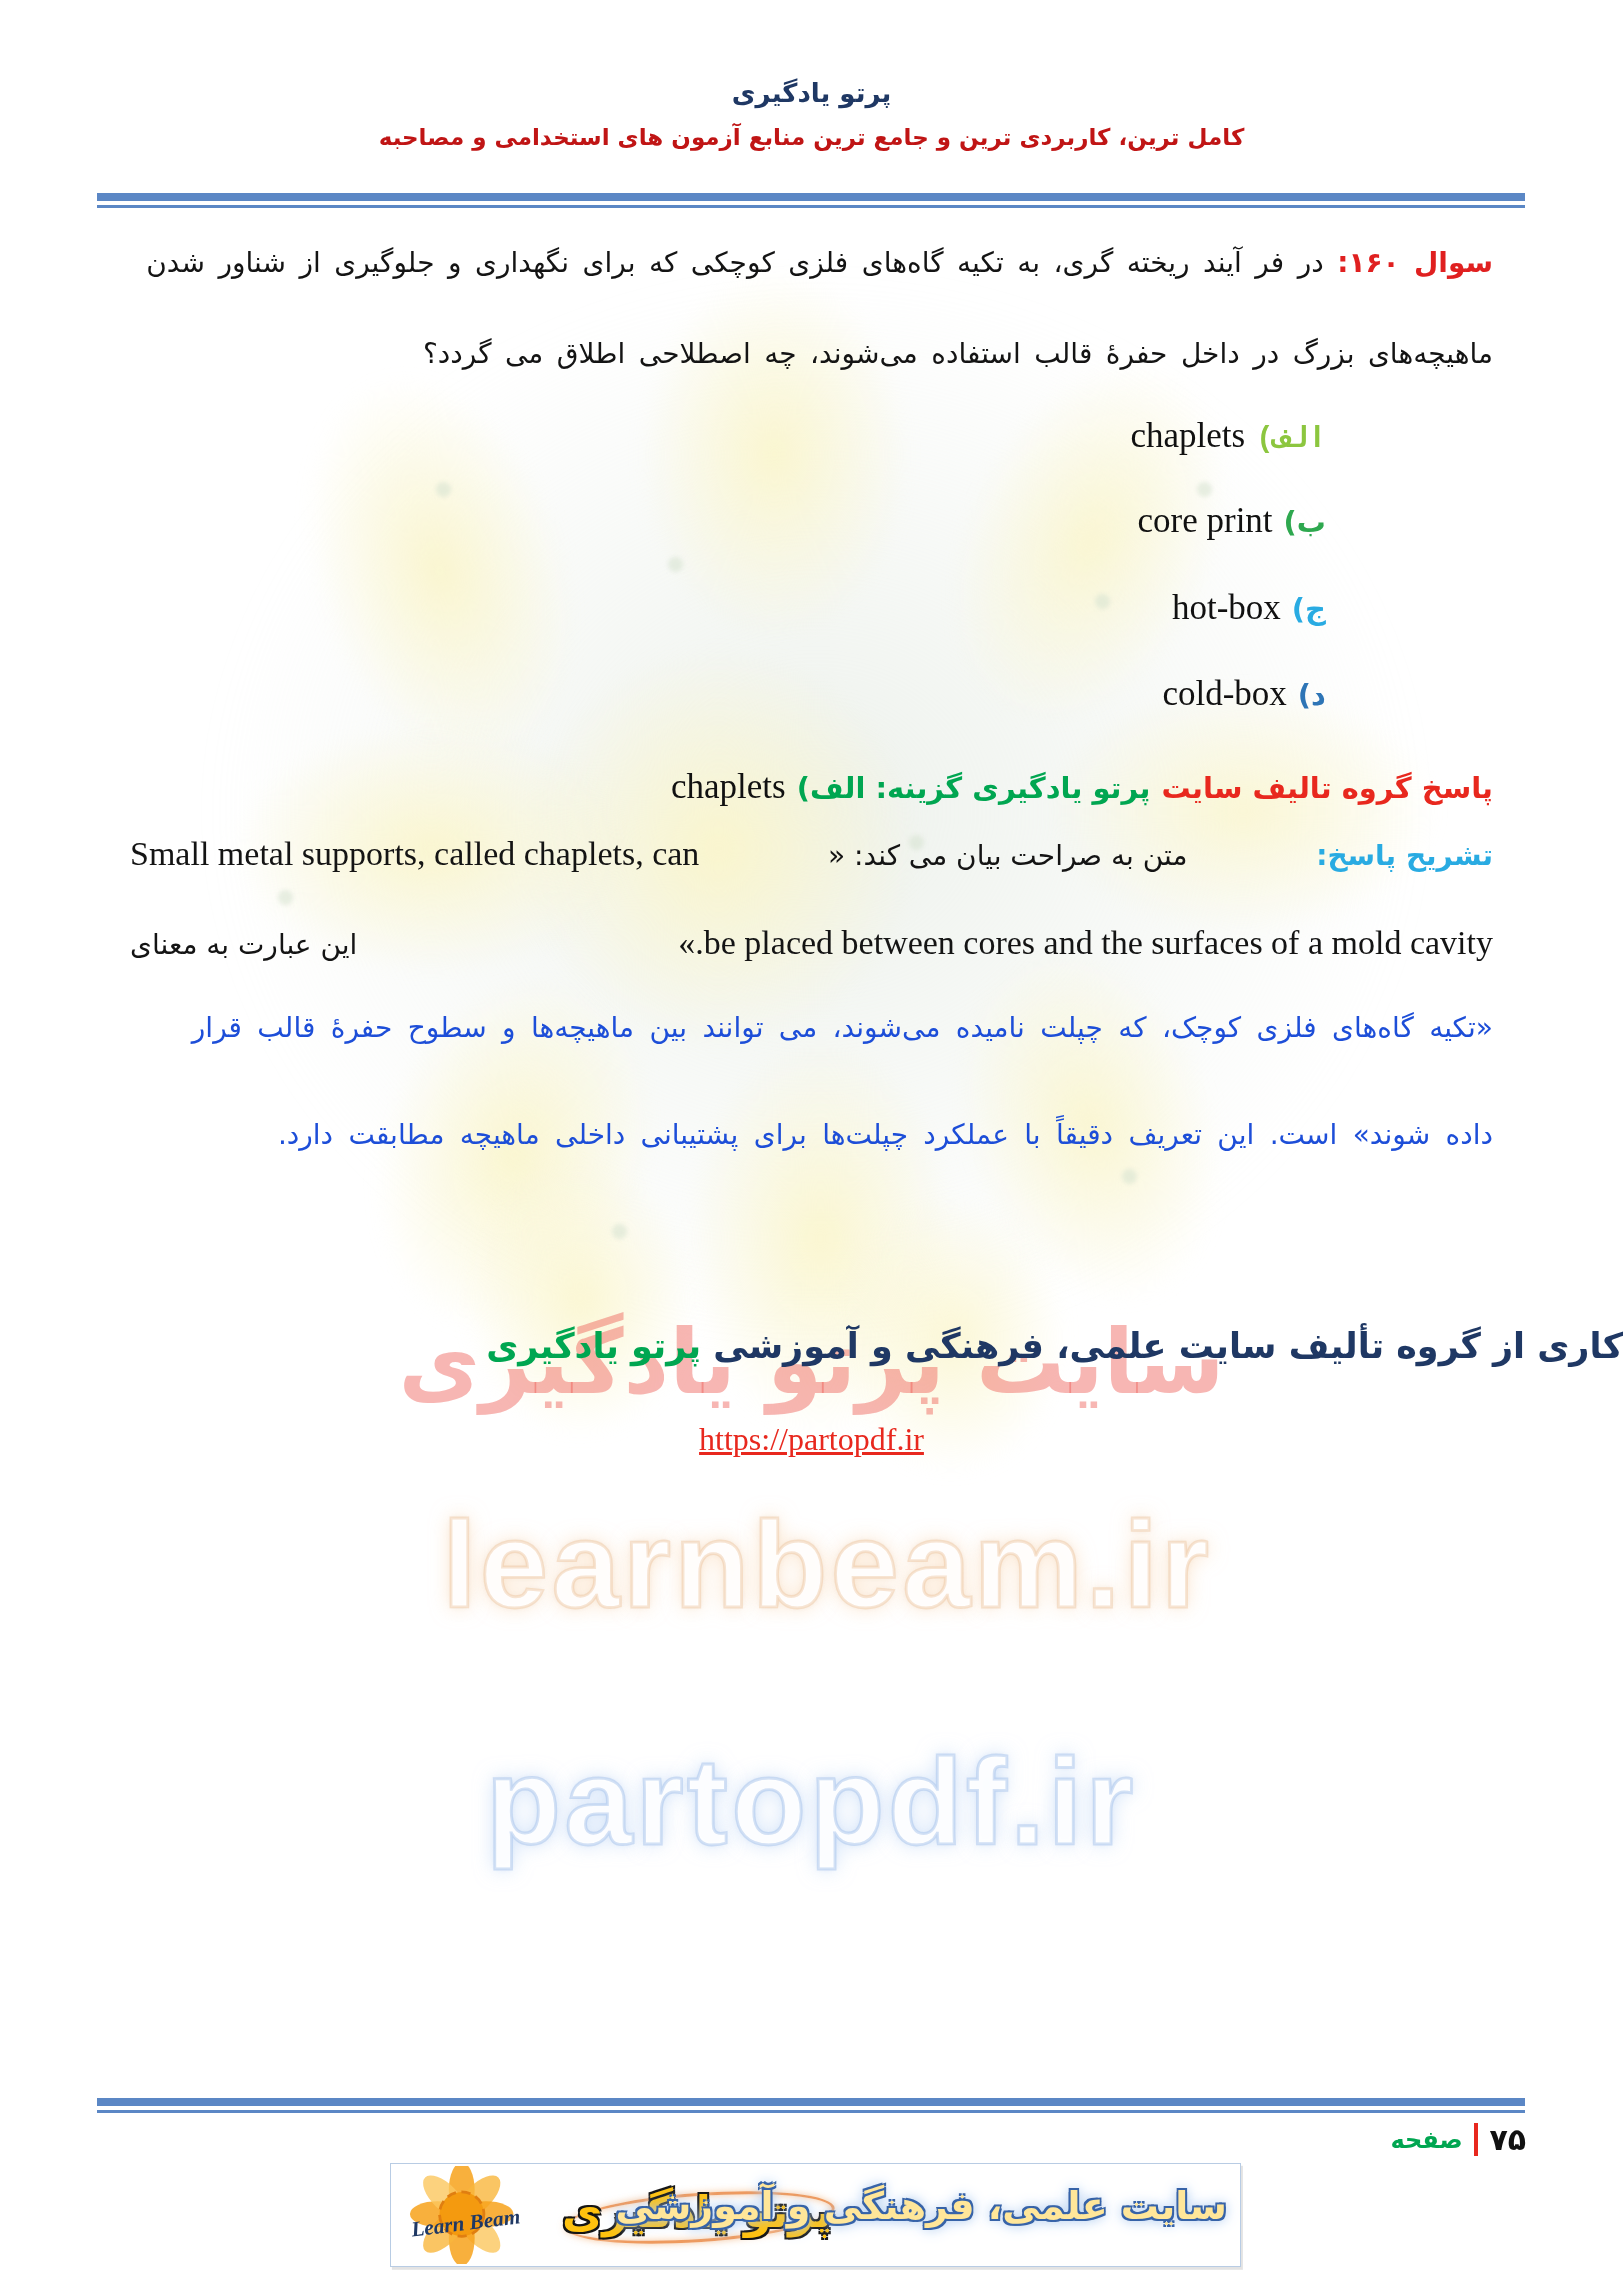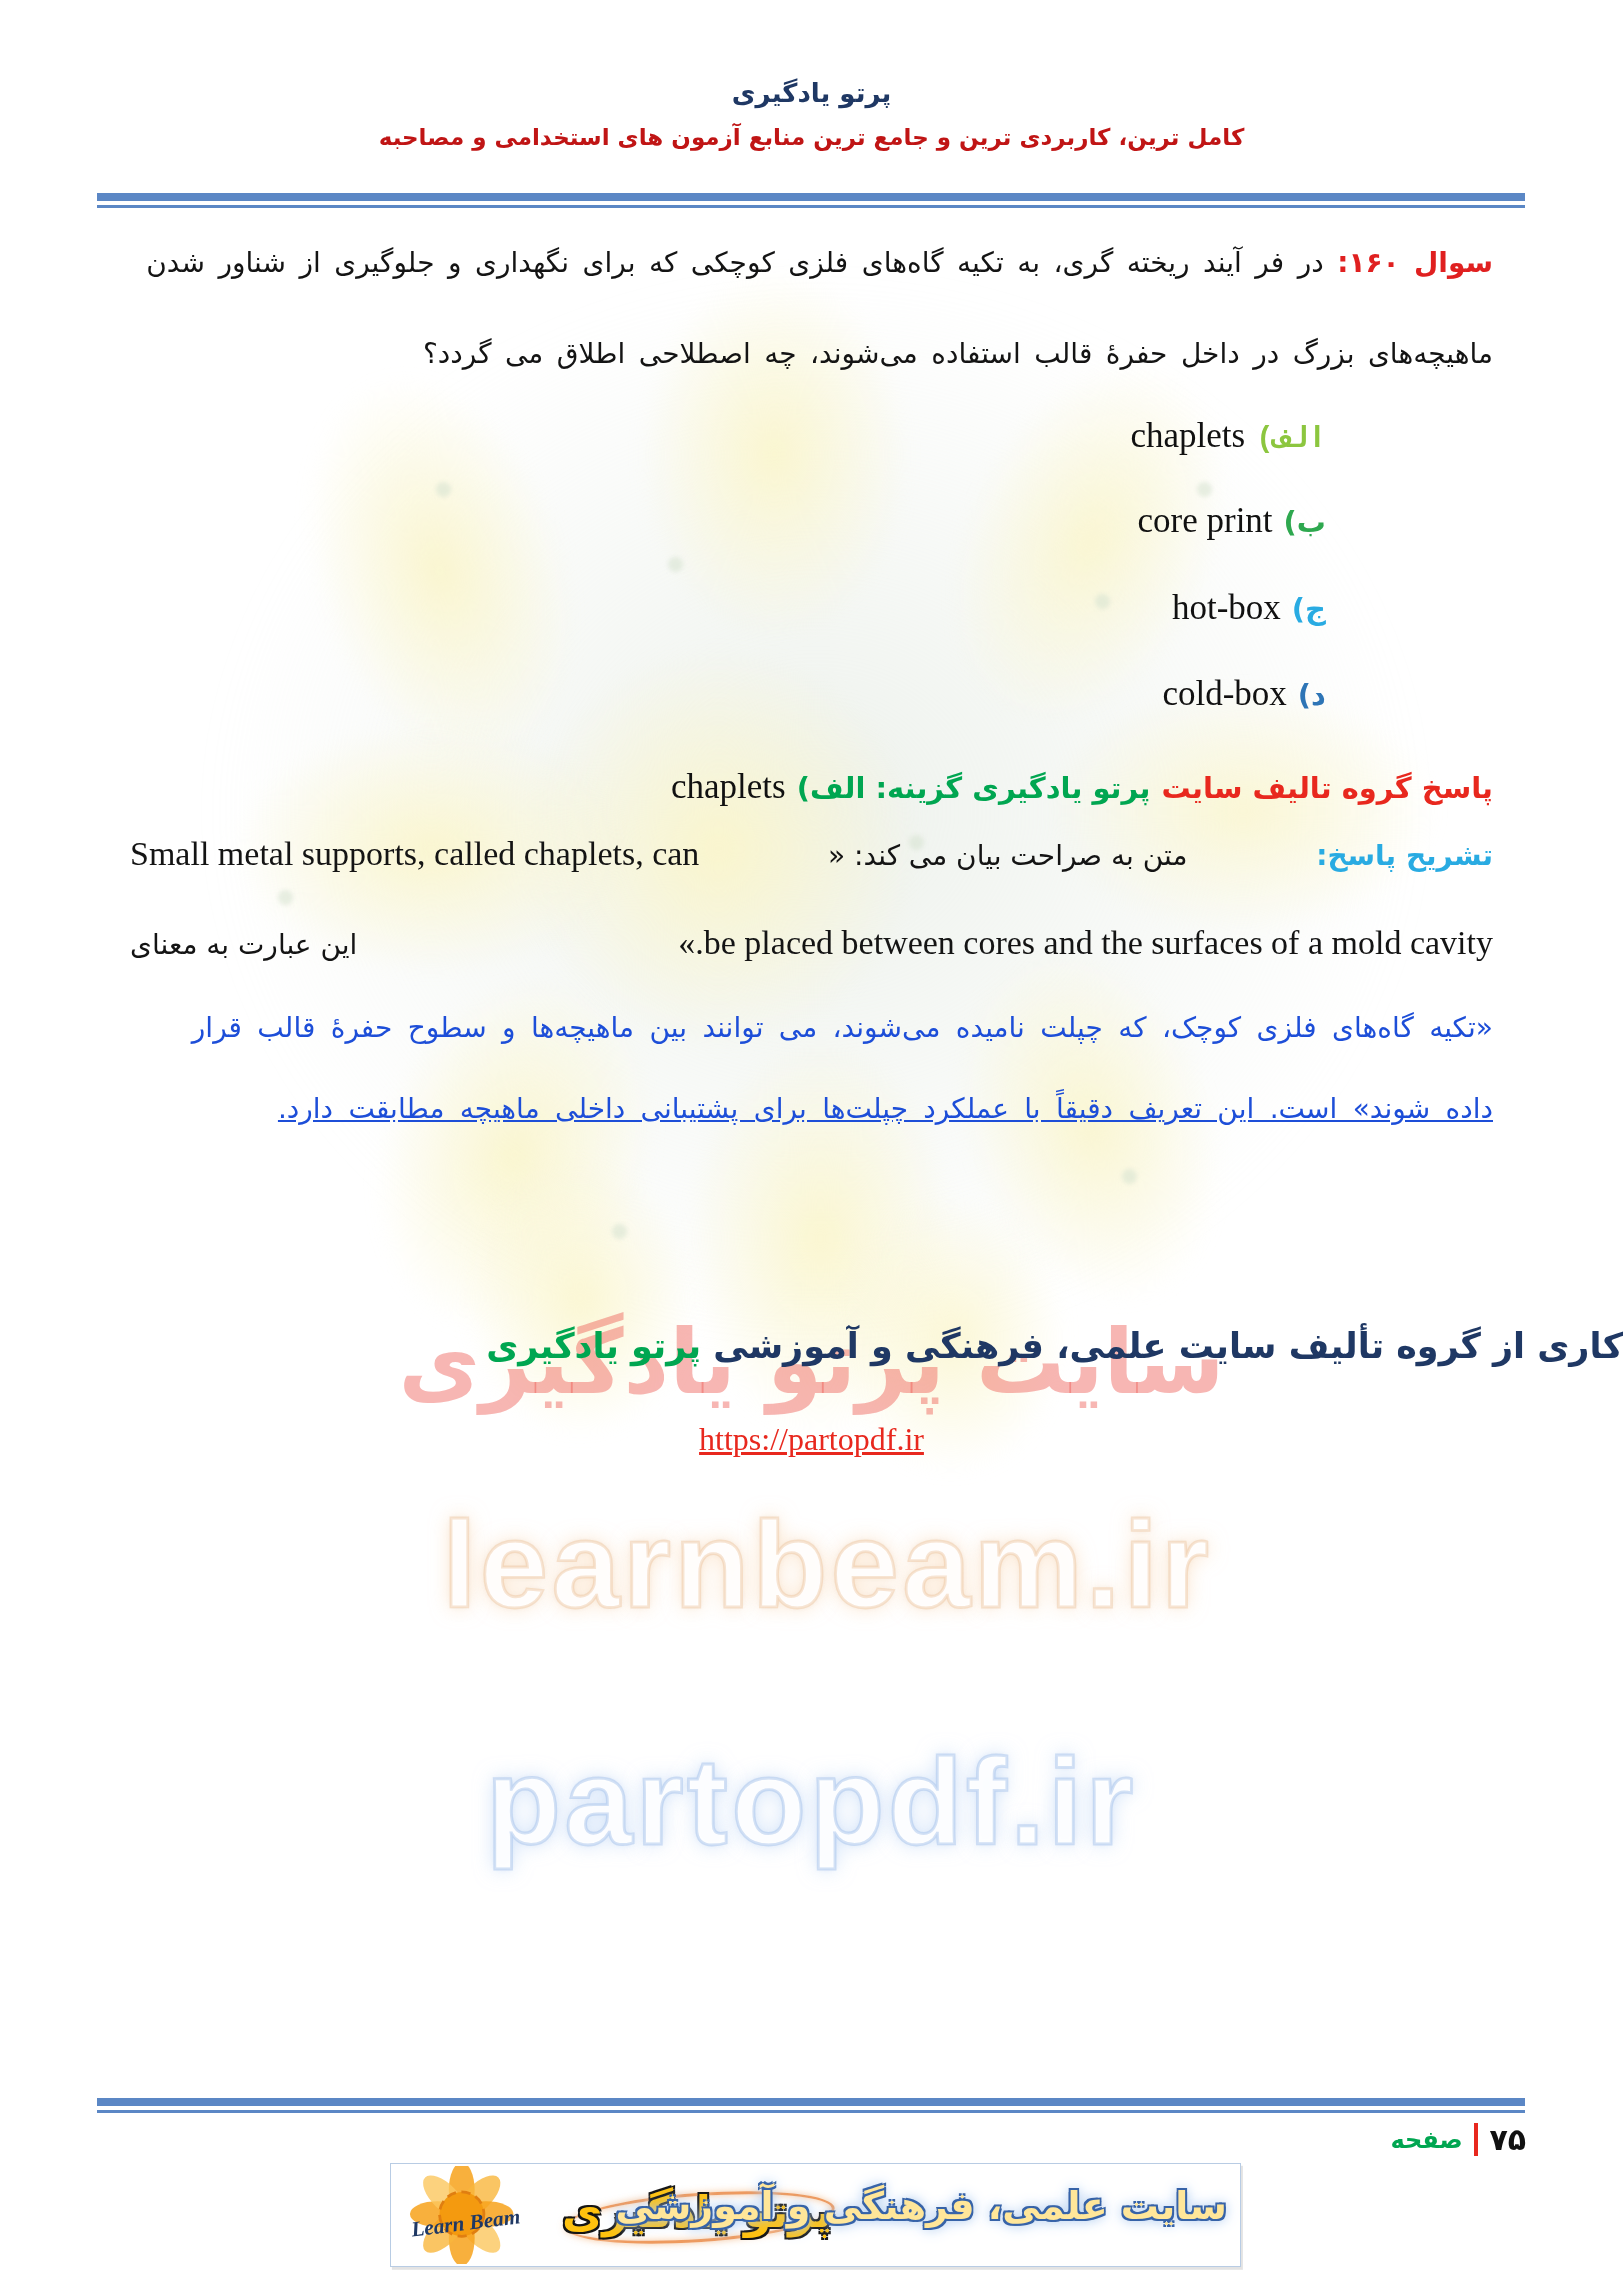--- a/index.html
+++ b/index.html
@@ -46,21 +46,21 @@
   .ex-line{position:absolute;left:130px;right:130px;z-index:3;direction:rtl;
     display:flex;justify-content:space-between;align-items:baseline;
     font-size:28px;color:#141414;}
   .ex1{top:835px;}
   .ex2{top:924px;}
   .ex-label{color:#29ABE2;font-weight:bold;white-space:nowrap;}
   .ex-en{font-family:"Liberation Serif","DejaVu Serif",serif;font-size:34px;direction:ltr;white-space:nowrap;}
   .ex-plain{position:absolute;left:130px;right:130px;z-index:3;direction:rtl;
     text-align:right;font-size:28px;color:#1d4ed8;word-spacing:6.5px;}
   .ex3{top:1011px;}
-  .ex4{top:1092px;text-decoration:underline;}
+  .ex4{top:1118px;}
   
   .wm-red{position:absolute;top:1310px;left:0;width:100%;text-align:center;z-index:1;
     font-size:89px;font-weight:bold;color:rgba(235,80,74,.42);letter-spacing:5.6px;direction:rtl;}
   .sig{position:absolute;top:1326px;left:0;width:100%;text-align:right;z-index:2;
     direction:rtl;font-size:35px;font-weight:bold;color:#1F3864;}
   .sig .hl{color:#00A651;}
   .sig-link{position:absolute;top:1421px;left:0;width:100%;text-align:center;z-index:2;}
   .sig-link a{font-family:"Liberation Serif","DejaVu Serif",serif;font-size:32px;
     color:#E8281E;text-decoration:underline;}
   

